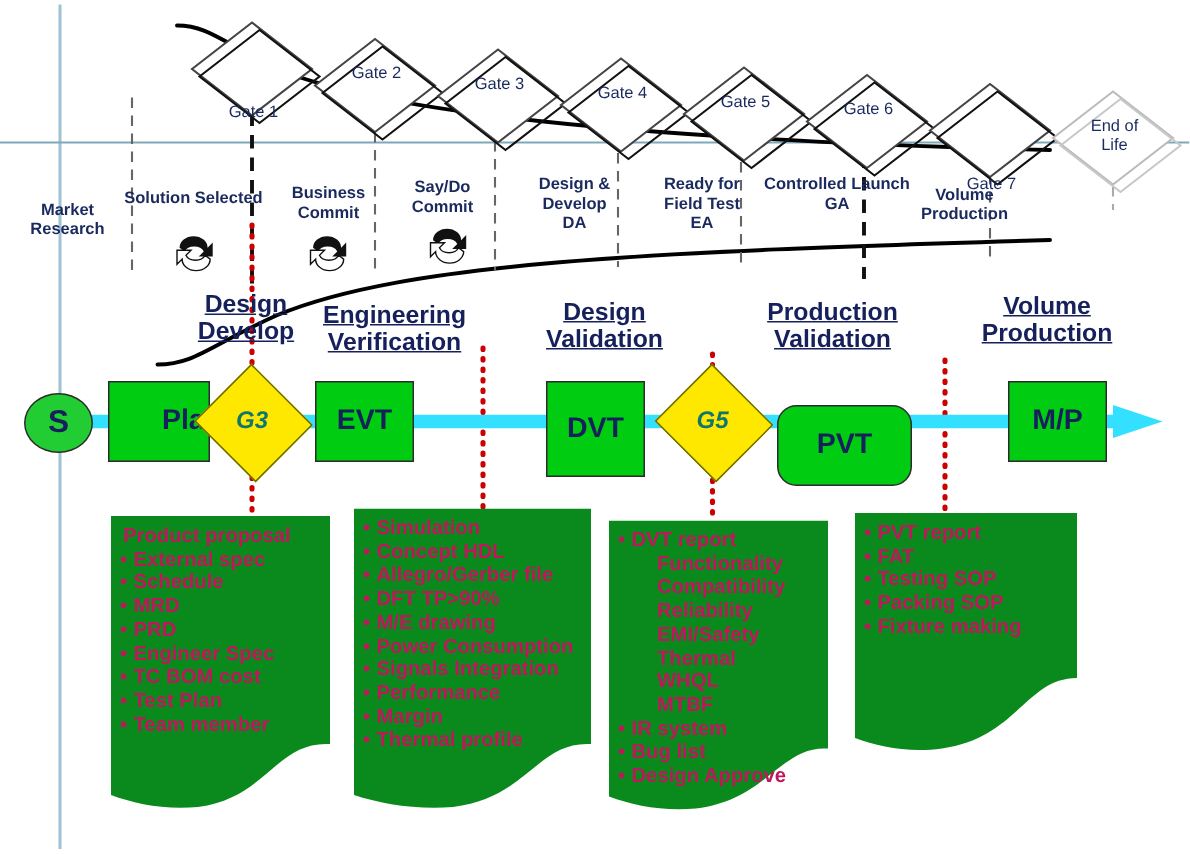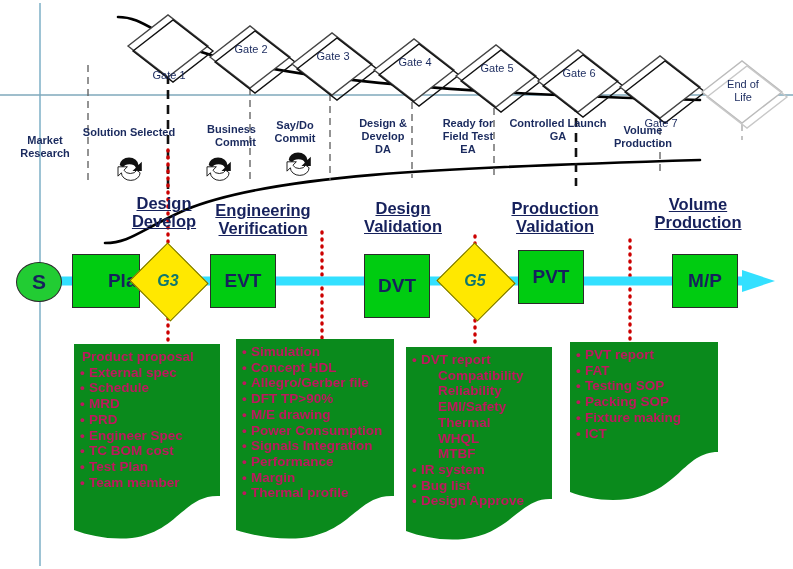--- a/index.html
+++ b/index.html
@@ -183,21 +183,21 @@
     <div>Life</div>
   </div>
 
   <div class="phase-label" style="left:8px;top:134px;width:74px;">
     <div>Market</div>
     <div>Research</div>
   </div>
   <div class="phase-label" style="left:78px;top:126px;width:102px;">
     <div>Solution Selected</div>
   </div>
-  <div class="phase-label" style="left:182px;top:123px;width:74px;text-align:right;">
+  <div class="phase-label" style="left:182px;top:123px;width:74px;">
     <div>Business</div>
     <div>Commit</div>
   </div>
   <div class="phase-label" style="left:262px;top:119px;width:66px;">
     <div>Say/Do</div>
     <div>Commit</div>
   </div>
   <div class="phase-label" style="left:345px;top:117px;width:76px;">
     <div>Design &amp;</div>
     <div>Develop</div>
@@ -236,21 +236,21 @@
   <div class="stage-title" style="left:640px;top:196px;width:116px;">
     <div>Volume</div>
     <div>Production</div>
   </div>
 
   <div class="soval" style="left:16px;top:262px;">S</div>
 
   <div class="pbox" style="left:72px;top:254px;width:68px;height:54px;padding-left:44px;">Plan</div>
   <div class="pbox" style="left:210px;top:254px;width:66px;height:54px;">EVT</div>
   <div class="pbox" style="left:364px;top:254px;width:66px;height:64px;">DVT</div>
-  <div class="pbox" style="left:518px;top:250px;width:66px;height:54px;">PVT</div>
+  <div class="pbox" style="left:518px;top:270px;width:90px;height:54px;border-radius:13px;">PVT</div>
   <div class="pbox" style="left:672px;top:254px;width:66px;height:54px;">M/P</div>
 
   <div class="gdia" style="left:140px;top:255px;">
     <div class="shape"></div>
     <div class="gdia-inner">G3</div>
   </div>
   <div class="gdia" style="left:447px;top:255px;">
     <div class="shape"></div>
     <div class="gdia-inner">G5</div>
   </div>
@@ -289,20 +289,21 @@
         <div><span class="bul">•</span><span>Thermal profile</span></div>
       </div>
   </div>
 
   <div class="dpanel" style="left:406px;top:347px;width:146px;height:196px;">
     <svg viewBox="0 0 146 196" style="position:absolute;left:0;top:0;width:146px;height:196px;">
       <path d="M0,0 L146,0 L146,152 C114,150 106,186 58,192 C36,194 16,190 0,184 Z" fill="#0a8a1c"></path>
     </svg>
     <div class="dlist">
         <div><span class="bul">•</span><span>DVT report</span></div>
+        <div class="sub"><span>Functionality</span></div>
         <div class="sub"><span>Compatibility</span></div>
         <div class="sub"><span>Reliability</span></div>
         <div class="sub"><span>EMI/Safety</span></div>
         <div class="sub"><span>Thermal</span></div>
         <div class="sub"><span>WHQL</span></div>
         <div class="sub"><span>MTBF</span></div>
         <div><span class="bul">•</span><span>IR system</span></div>
         <div><span class="bul">•</span><span>Bug list</span></div>
         <div><span class="bul">•</span><span>Design Approve</span></div>
       </div>
@@ -311,17 +312,16 @@
   <div class="dpanel" style="left:570px;top:342px;width:148px;height:165px;">
     <svg viewBox="0 0 148 165" style="position:absolute;left:0;top:0;width:148px;height:165px;">
       <path d="M0,0 L148,0 L148,110 C114,110 108,150 58,157 C36,160 16,156 0,150 Z" fill="#0a8a1c"></path>
     </svg>
     <div class="dlist">
         <div><span class="bul">•</span><span>PVT report</span></div>
         <div><span class="bul">•</span><span>FAT</span></div>
         <div><span class="bul">•</span><span>Testing SOP</span></div>
         <div><span class="bul">•</span><span>Packing SOP</span></div>
         <div><span class="bul">•</span><span>Fixture making</span></div>
-        <div><span class="bul">•</span><span>ICT</span></div>
       </div>
   </div>
 
 </div>
 
 </body></html>

